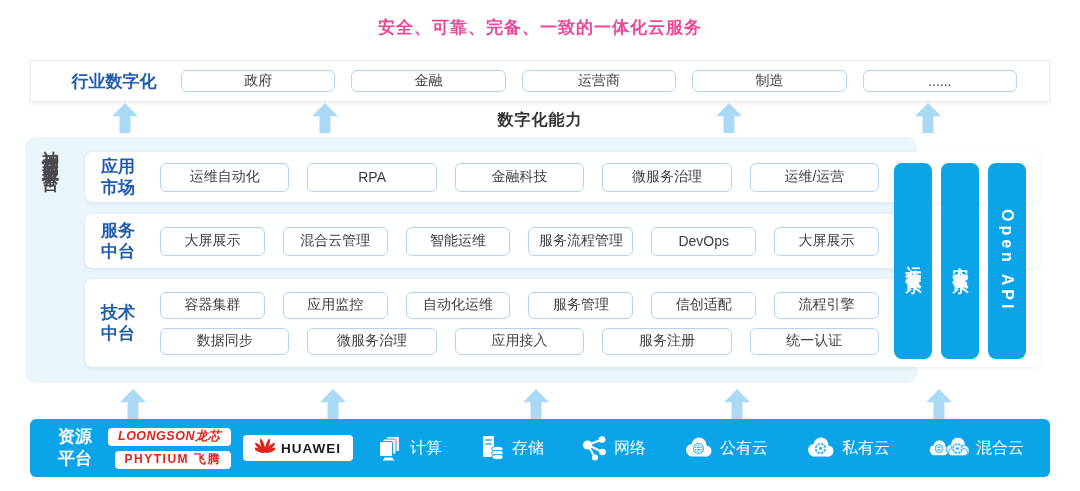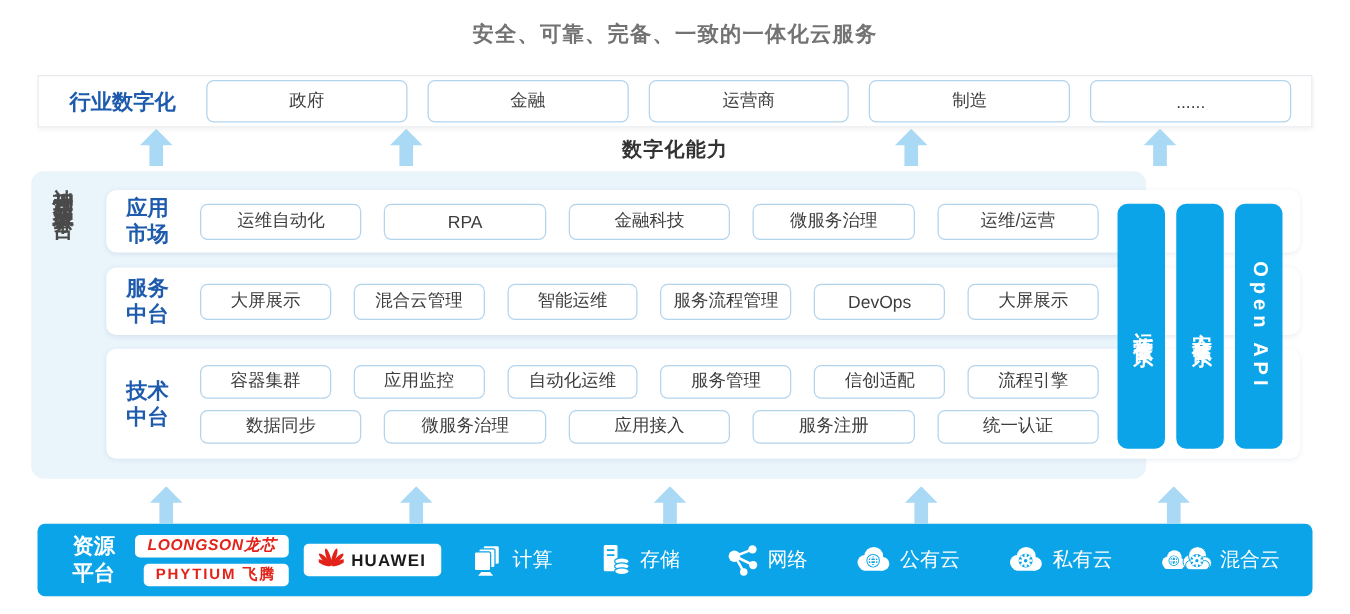--- a/index.html
+++ b/index.html
@@ -1,27 +1,27 @@
 <!DOCTYPE html>
 <html><head>
 <meta charset="utf-8">
 <style>
   html,body{margin:0;padding:0;background:#fff;}
   #canvas{position:relative;width:1080px;height:491px;background:#fff;overflow:hidden;
           font-family:"Liberation Sans","DejaVu Sans",sans-serif;}
   .title{position:absolute;left:0;top:16px;width:100%;text-align:center;
-         font-size:17px;font-weight:bold;color:#737373;letter-spacing:1px;}
+         font-size:17px;font-weight:bold;color:#ec4899;letter-spacing:1px;}
   
   .industry-row{position:absolute;left:30px;top:60px;width:1020px;height:42px;background:#fff;
     border:1px solid #e8ebee;border-radius:0;box-shadow:0 2px 4px rgba(0,0,0,.06);
-    display:flex;align-items:center;padding:0 8px;box-sizing:border-box;}
+    display:flex;align-items:center;padding:0 24px;box-sizing:border-box;}
   .industry-label{color:#1e5bad;font-weight:bold;font-size:17px;width:118px;text-align:center;flex:none;}
   .box{background:#fff;border:1px solid #b3d4ed;border-radius:6px;display:flex;align-items:center;
        justify-content:center;font-size:14px;color:#3d3d3d;box-sizing:border-box;}
-  .industry-row .box{flex:1;height:34px;margin:0 8px;}
+  .industry-row .box{flex:1;height:22px;margin:0 8px;}
   
   .up-arrow{position:absolute;width:26px;height:30px;background:#a9d9f4;
     clip-path:polygon(50% 0,100% 44%,71% 44%,71% 100%,29% 100%,29% 44%,0 44%);}
   .capability-label{position:absolute;left:0;top:110px;width:100%;text-align:center;
     font-size:16px;font-weight:bold;color:#333;letter-spacing:1px;}
   
   .platform{position:absolute;left:25px;top:137px;width:892px;height:246px;
     background:#eaf4fb;border-radius:10px;}
   .side-label{position:absolute;left:14px;top:0;height:100%;display:flex;align-items:center;
     writing-mode:vertical-rl;text-orientation:upright;font-weight:bold;font-size:17px;

